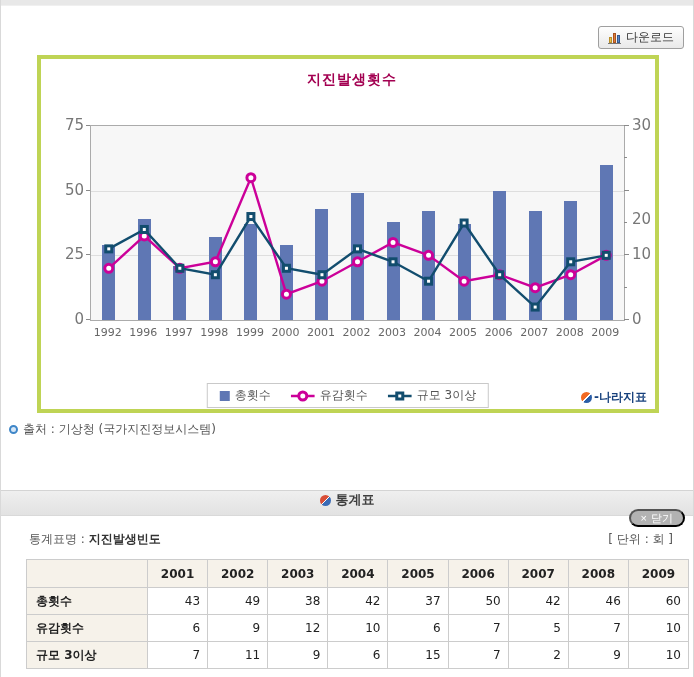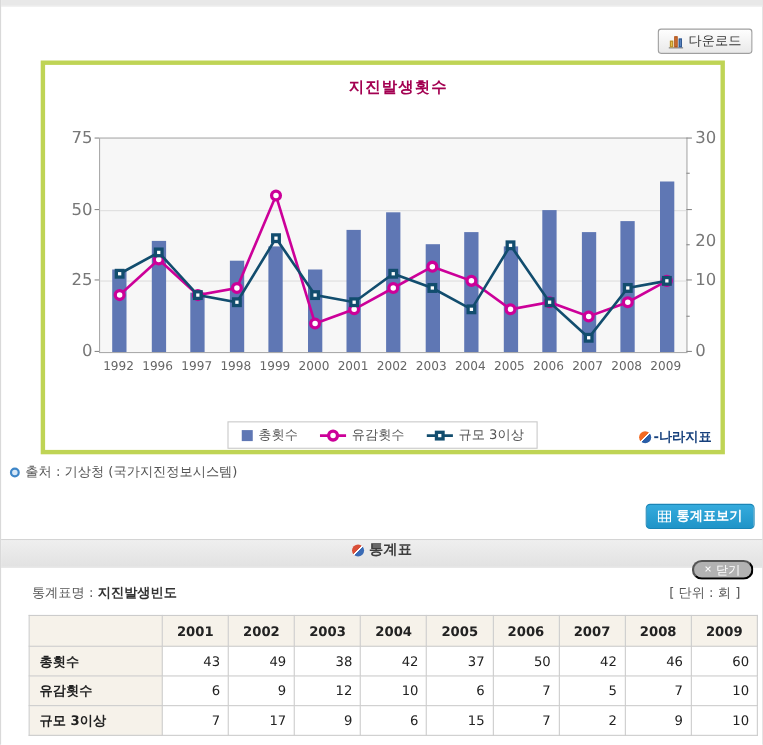--- a/index.html
+++ b/index.html
@@ -19,21 +19,21 @@
     font-size:12px; color:#333; cursor:pointer;
   }
   .dl-icon { display:inline-flex; align-items:flex-end; gap:1px; height:12px; border-bottom:1px solid #777; padding:0 1px; }
   .dl-icon i { display:block; width:3px; }
   .dl-icon i:nth-child(1){ height:6px; background:#e8c34a; border:1px solid #b98d2a; }
   .dl-icon i:nth-child(2){ height:10px; background:#e07b39; border:1px solid #a85420; }
   .dl-icon i:nth-child(3){ height:8px; background:#5b87c5; border:1px solid #33598f; }
 
   
   .chart-box { position:absolute; top:55px; left:36px; width:622px; height:358px; border:4px solid #bfd455; background:#fff; }
-  .chart-title { position:absolute; top:12px; left:14px; width:100%; text-align:center; font-size:14px; font-weight:bold; color:#a30051; letter-spacing:1px; }
+  .chart-title { position:absolute; top:12px; left:4px; width:100%; text-align:center; font-size:14px; font-weight:bold; color:#a30051; letter-spacing:1px; }
   .plot { position:absolute; left:49px; top:66px; width:535px; height:196px; background:#f7f7f7; border:1px solid #ababab; }
   .gridline { position:absolute; left:0; width:100%; height:1px; background:#dedede; }
   .bar { position:absolute; bottom:0; background:#5f77b4; }
   .plot svg { position:absolute; left:0; top:0; overflow:visible; }
   .ytick-label { position:absolute; font-size:15px; color:#777; transform:translateY(-50%); }
   .ytick-label.left { text-align:right; width:26px; }
   .tickmark { position:absolute; background:#8a8a8a; }
   .xlabel { position:absolute; font-size:11px; color:#666; text-align:center; }
 
   .legend {
@@ -219,30 +219,20 @@
     <div class="xlabel" style="left: 510.933px; width: 35.5333px; top: 267px;">2008</div>
     <div class="xlabel" style="left: 546.467px; width: 35.5333px; top: 267px;">2009</div>
   </div>
 
 <div class="source-row">
   <span class="source-bullet"></span>
   <span>출처 : 기상청 (국가지진정보시스템)</span>
 </div>
 
 <div class="actions">
-  <button class="action-btn">
-    <svg width="12" height="11" viewBox="0 0 12 11">
-        <rect x="0.5" y="0.5" width="11" height="10" fill="none" stroke="#fff"></rect>
-        <line x1="0" y1="3.5" x2="12" y2="3.5" stroke="#fff"></line>
-        <line x1="0" y1="7" x2="12" y2="7" stroke="#fff"></line>
-        <line x1="4" y1="0" x2="4" y2="11" stroke="#fff"></line>
-        <line x1="8" y1="0" x2="8" y2="11" stroke="#fff"></line>
-      </svg>
-    <span>통계표보기</span>
-  </button>
 </div>
 
 <div class="section-bar">
   <span class="section-title">
     <span class="section-mark"></span>
     <span>통계표</span>
   </span>
   <button class="close-btn">
     <span>×</span>
     <span>닫기</span>
@@ -303,21 +293,21 @@
         <td>10</td>
         <td>6</td>
         <td>7</td>
         <td>5</td>
         <td>7</td>
         <td>10</td>
       </tr>
       <tr>
         <th>규모 3이상</th>
         <td>7</td>
-        <td>17</td>
+        <td>11</td>
         <td>9</td>
         <td>6</td>
         <td>15</td>
         <td>7</td>
         <td>2</td>
         <td>9</td>
         <td>10</td>
       </tr>
     </tbody>
   </table>

